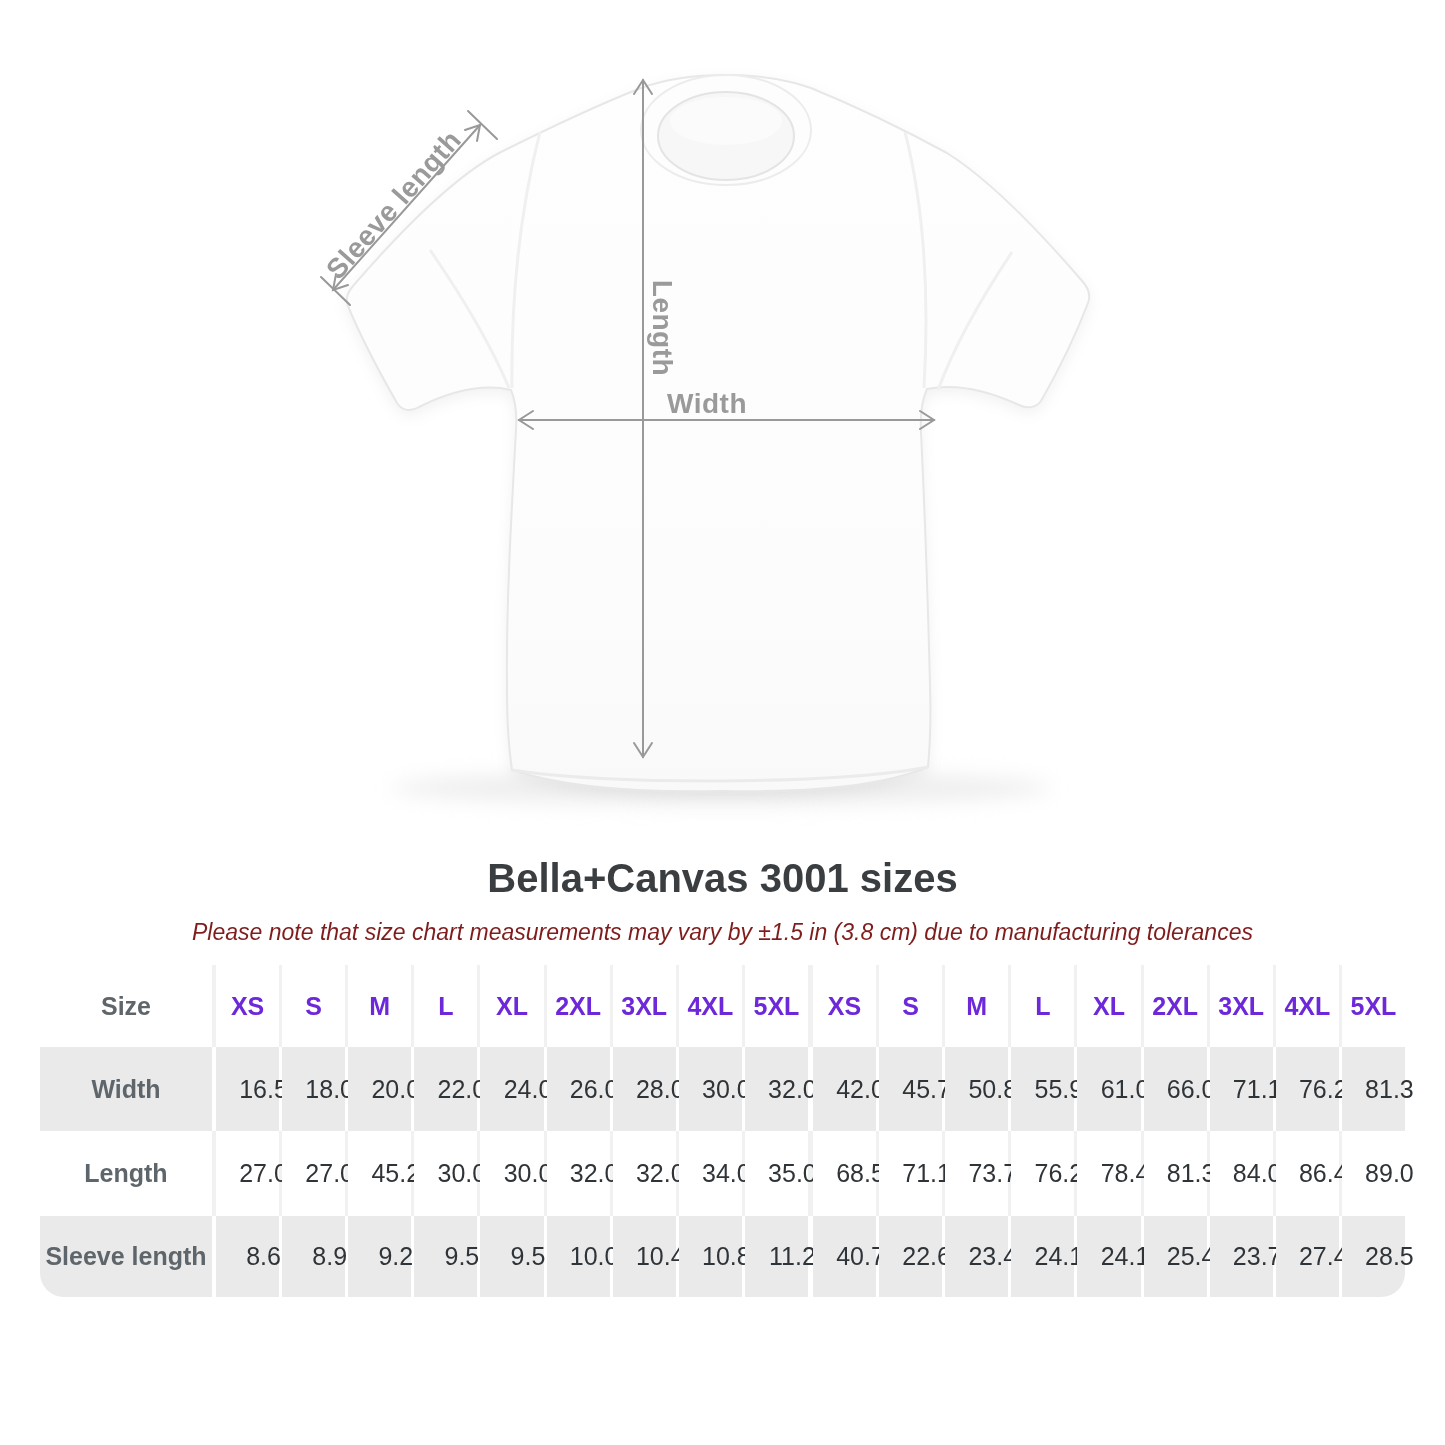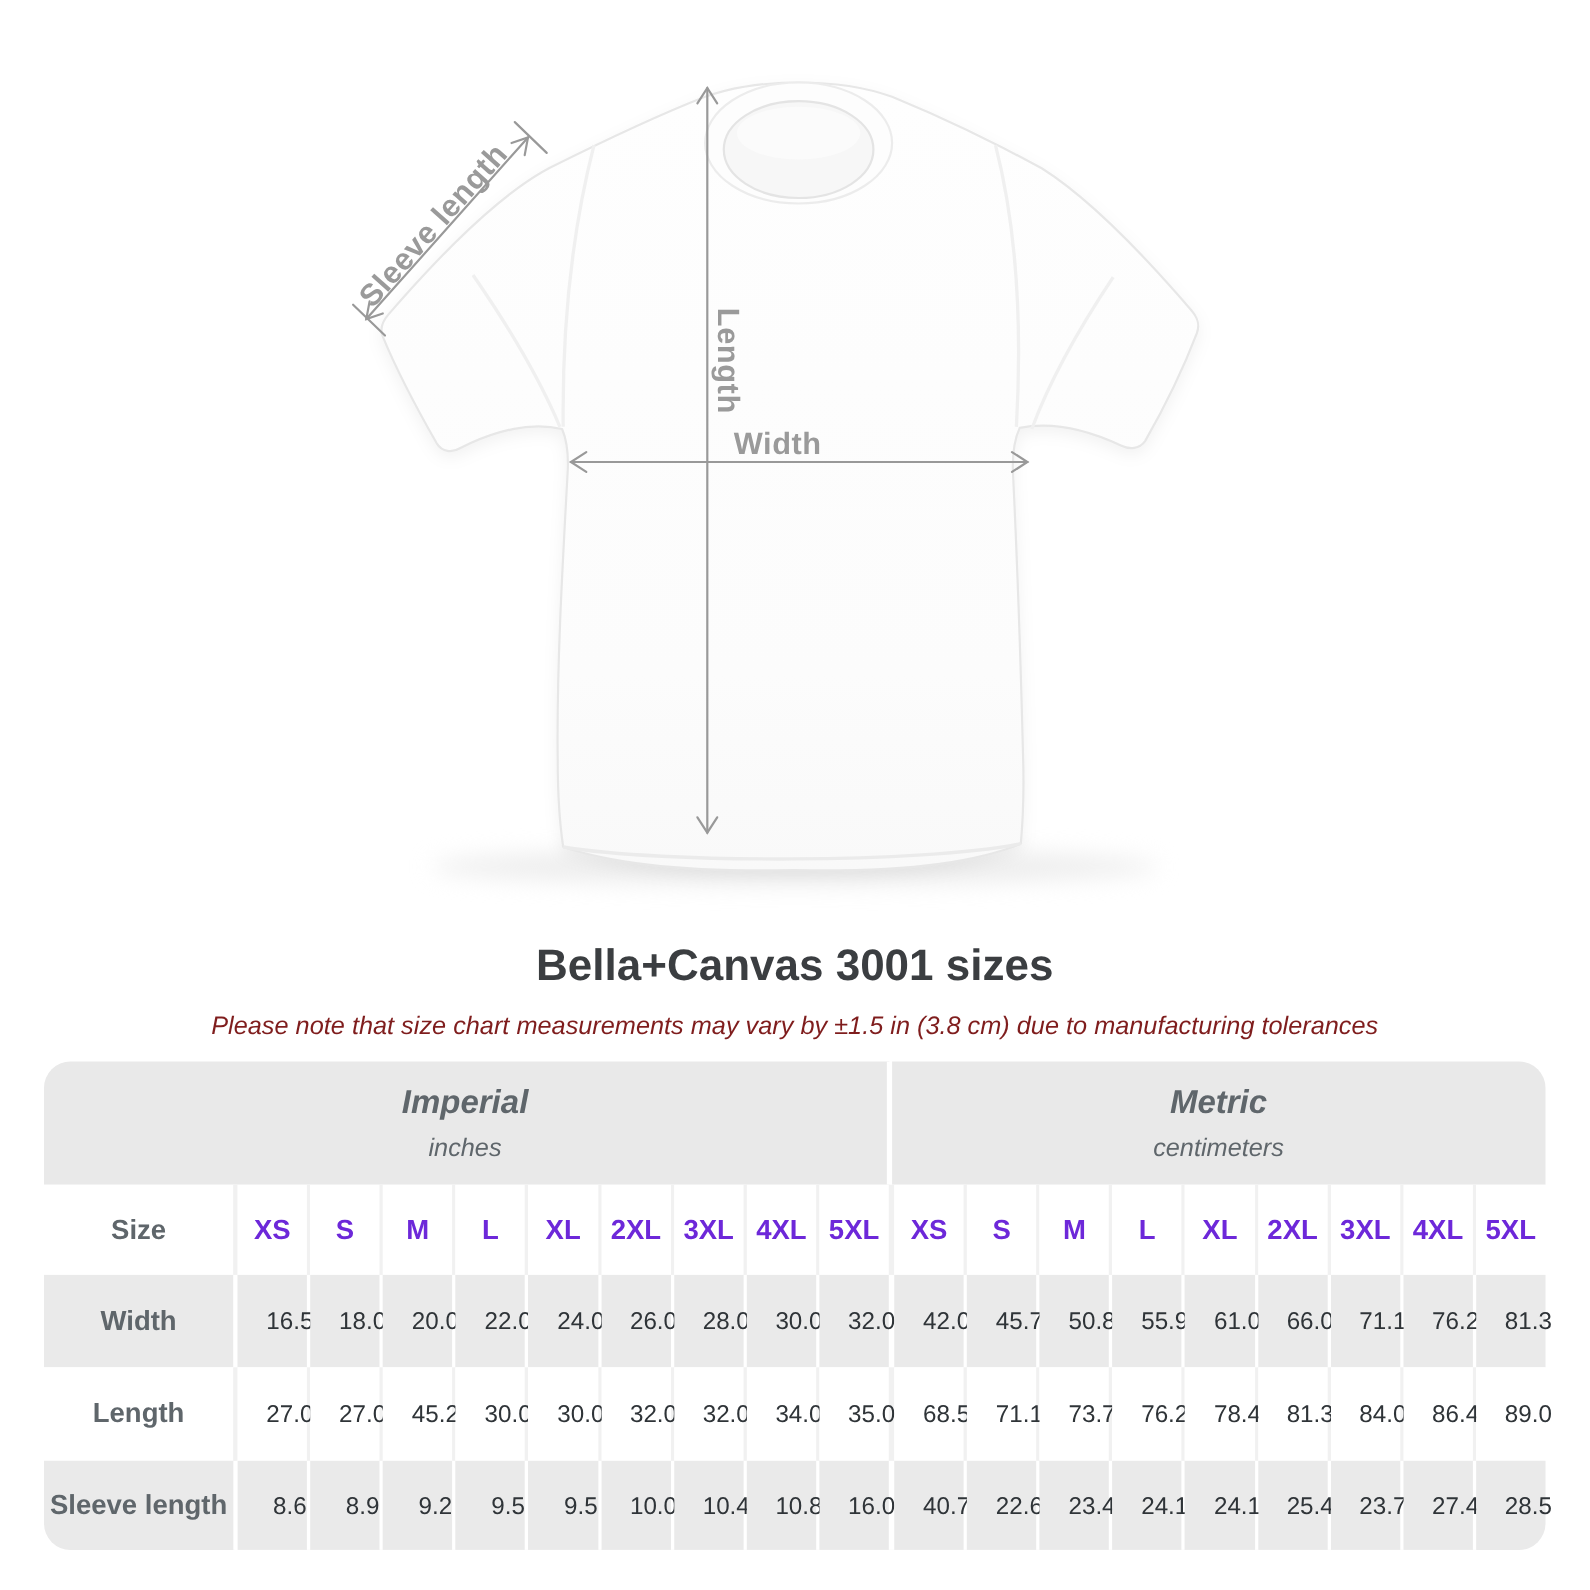--- a/index.html
+++ b/index.html
@@ -37,21 +37,21 @@
   .hdr-unit-name{font-size:30px;font-weight:bold;font-style:italic;}
   .hdr-unit-sub{font-size:23px;font-style:italic;margin-top:10px;}
 
   .row-size{height:82px;}
   .row-width{height:84px;}
   .row-length{height:85px;}
   .row-sleeve{height:81px;}
   .row-white .cell{background:#ffffff;border-right-color:#f1f1f1;}
   .row-gray  .cell{background:#eaeaea;border-right-color:#ffffff;}
   .size-cell{font-weight:bold;color:#6d28d9;font-size:25px;}
-  .val-cell{color:#2f3438;font-size:22px;padding-left:32px;}
+  .val-cell{color:#2f3438;font-size:25px;padding-left:32px;}
   .row-sleeve .label-cell{border-bottom-left-radius:24px;}
   .row-sleeve .cell.last{border-bottom-right-radius:24px;}
 </style>
 </head>
 <body>
 
 <div class="page">
 
   <div class="figure">
     <svg width="1445" height="830" viewBox="0 0 1445 830">
@@ -129,30 +129,20 @@
     <div class="diagram-label sleeve-label">Sleeve length</div>
     <div class="diagram-label length-label">Length</div>
     <div class="diagram-label width-label">Width</div>
   </div>
 
   <div class="title">Bella+Canvas 3001 sizes</div>
   <div class="note">Please note that size chart measurements may vary by ±1.5 in (3.8 cm) due to manufacturing tolerances</div>
 
   <div class="size-table">
 
-    <div class="trow header-band">
-      <div class="hdr-cell hdr-imperial">
-        <div class="hdr-unit-name">Imperial</div>
-        <div class="hdr-unit-sub">inches</div>
-      </div>
-      <div class="hdr-cell hdr-metric">
-        <div class="hdr-unit-name">Metric</div>
-        <div class="hdr-unit-sub">centimeters</div>
-      </div>
-    </div>
 
     <div class="trow row-size row-white">
       <div class="cell label-cell">Size</div>
 
     <div class="cell size-cell">XS</div>
         <div class="cell size-cell">S</div>
         <div class="cell size-cell">M</div>
         <div class="cell size-cell">L</div>
         <div class="cell size-cell">XL</div>
         <div class="cell size-cell">2XL</div>
@@ -217,21 +207,21 @@
     <div class="trow row-sleeve row-gray">
       <div class="cell label-cell">Sleeve length</div>
     <div class="cell val-cell">8.6</div>
         <div class="cell val-cell">8.9</div>
         <div class="cell val-cell">9.2</div>
         <div class="cell val-cell">9.5</div>
         <div class="cell val-cell">9.5</div>
         <div class="cell val-cell">10.0</div>
         <div class="cell val-cell">10.4</div>
         <div class="cell val-cell">10.8</div>
-        <div class="cell val-cell sep-wide">16.0</div>
+        <div class="cell val-cell sep-wide">11.2</div>
         <div class="cell val-cell">40.7</div>
         <div class="cell val-cell">22.6</div>
         <div class="cell val-cell">23.4</div>
         <div class="cell val-cell">24.1</div>
         <div class="cell val-cell">24.1</div>
         <div class="cell val-cell">25.4</div>
         <div class="cell val-cell">23.7</div>
         <div class="cell val-cell">27.4</div>
         <div class="cell val-cell last">28.5</div>
       </div>

